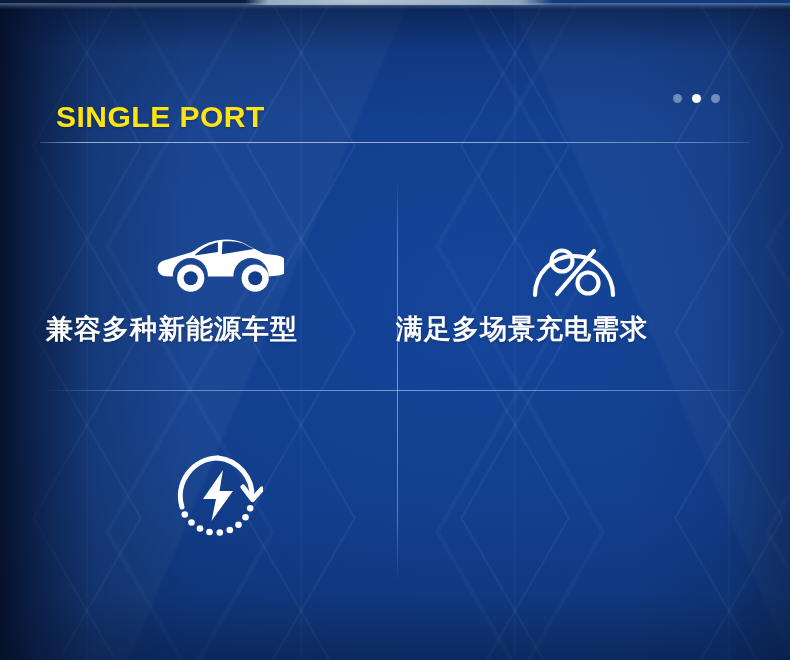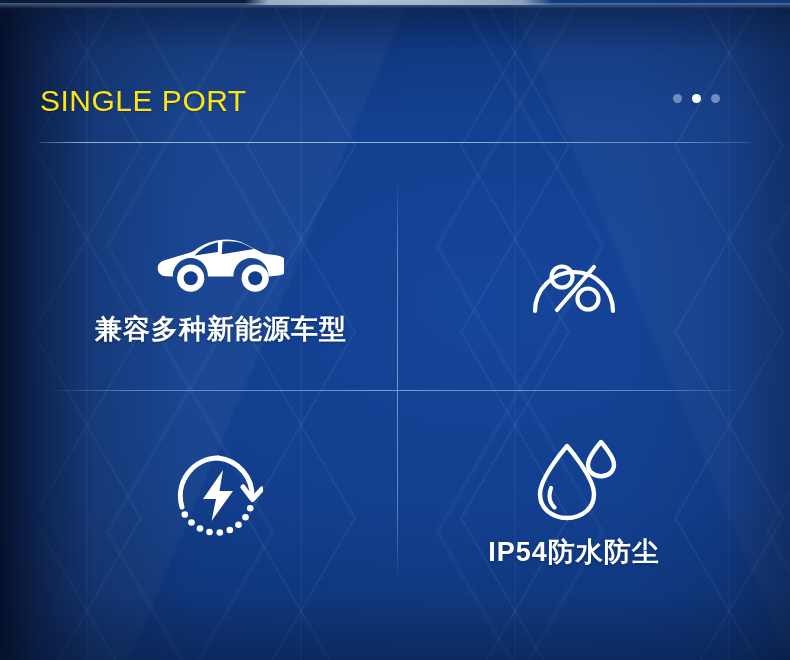--- a/index.html
+++ b/index.html
@@ -92,23 +92,23 @@
     position: absolute;
     left: 40px;
     top: 78px;
     right: 40px;
     height: 46px;
   }
   .title {
     position: absolute;
     left: 0;
     top: 0;
-    margin: 0;
+    margin: 16px;
     font-size: 30px;
-    font-weight: 400;
+    font-weight: 700;
     letter-spacing: .5px;
     color: #ffe312;
     line-height: 46px;
     white-space: nowrap;
     text-shadow: 0 1px 2px rgba(0,0,0,.25);
   }
   .dots {
     position: absolute;
     right: 30px;
     top: 16px;
@@ -172,21 +172,20 @@
       rgba(158,190,234,.70) 50%,
       rgba(152,184,230,.55) 88%,
       rgba(150,180,225,0) 100%);
   }
   .cell {
     position: absolute;
     width: 356px;
     height: 220px;
     display: flex;
     flex-direction: column;
-    align-items: center;
     justify-content: center;
   }
   .cell.c0 { left: 0;     top: 0;   }
   .cell.c1 { left: 356px; top: 0;   }
   .cell.c2 { left: 0;     top: 221px; }
   .cell.c3 { left: 356px; top: 221px; }
 
   .icon-wrap {
     height: 92px;
     display: flex;
@@ -250,20 +249,21 @@
 
     <div class="cell c1">
       <div class="icon-wrap">
         <svg width="92" height="80" viewBox="0 0 92 80" aria-hidden="true">
           <path d="M7 74 A39 39 0 0 1 85 74" fill="none" stroke="#ffffff" stroke-width="4.2" stroke-linecap="round"></path>
           <circle cx="34" cy="40" r="10.5" fill="none" stroke="#ffffff" stroke-width="4.2"></circle>
           <circle cx="60" cy="62" r="10.5" fill="none" stroke="#ffffff" stroke-width="4.2"></circle>
           <line x1="66" y1="30" x2="29" y2="73" stroke="#ffffff" stroke-width="4.2" stroke-linecap="round"></line>
         </svg>
       </div>
+      <div class="feat-label">满足多场景充电需求</div>
     </div>
 
     <div class="cell c2">
       <div class="icon-wrap">
         <svg width="90" height="90" viewBox="0 0 90 90" aria-hidden="true">
           <path d="M45 7 A38 38 0 0 0 9 56" fill="none" stroke="#ffffff" stroke-width="5" stroke-linecap="round"></path>
           <path d="M45 7 A38 38 0 0 1 79 47" fill="none" stroke="#ffffff" stroke-width="5" stroke-linecap="round"></path>
           <path d="M70 36 L79.5 48.5 L89 38" fill="none" stroke="#ffffff" stroke-width="5" stroke-linecap="round" stroke-linejoin="round"></path>
           <g fill="#ffffff">
             <circle cx="11.8" cy="63.5" r="3.3"></circle>
@@ -274,25 +274,15 @@
             <circle cx="56.8" cy="79" r="3.3"></circle>
             <circle cx="65.5" cy="73.8" r="3.3"></circle>
             <circle cx="72.5" cy="66.3" r="3.3"></circle>
             <circle cx="77.2" cy="57.2" r="3.3"></circle>
           </g>
           <path fill="#ffffff" d="M50 19 L30 48 H43 L38.5 70 L60 40 H46.5 z"></path>
         </svg>
       </div>
     </div>
 
-    <div class="cell c3">
-      <div class="icon-wrap">
-        <svg width="86" height="88" viewBox="0 0 86 88" aria-hidden="true">
-          <path d="M36 10 C36 10 9 41 9 58 C9 72.4 21 82 36 82 C51 82 63 72.4 63 58 C63 41 36 10 36 10 Z" fill="none" stroke="#ffffff" stroke-width="4.4" stroke-linejoin="round"></path>
-          <path d="M20 52 C17.5 59 18.5 66.5 23.5 71.5" fill="none" stroke="#ffffff" stroke-width="4" stroke-linecap="round"></path>
-          <path d="M70 6 C70 6 57 20.5 57 28.5 C57 35.5 62.8 40.2 70 40.2 C77.2 40.2 83 35.5 83 28.5 C83 20.5 70 6 70 6 Z" fill="none" stroke="#ffffff" stroke-width="4.4" stroke-linejoin="round"></path>
-        </svg>
-      </div>
-      <div class="feat-label">IP54防水防尘</div>
-    </div>
   </div>
 
 </div>
 
 </body></html>

